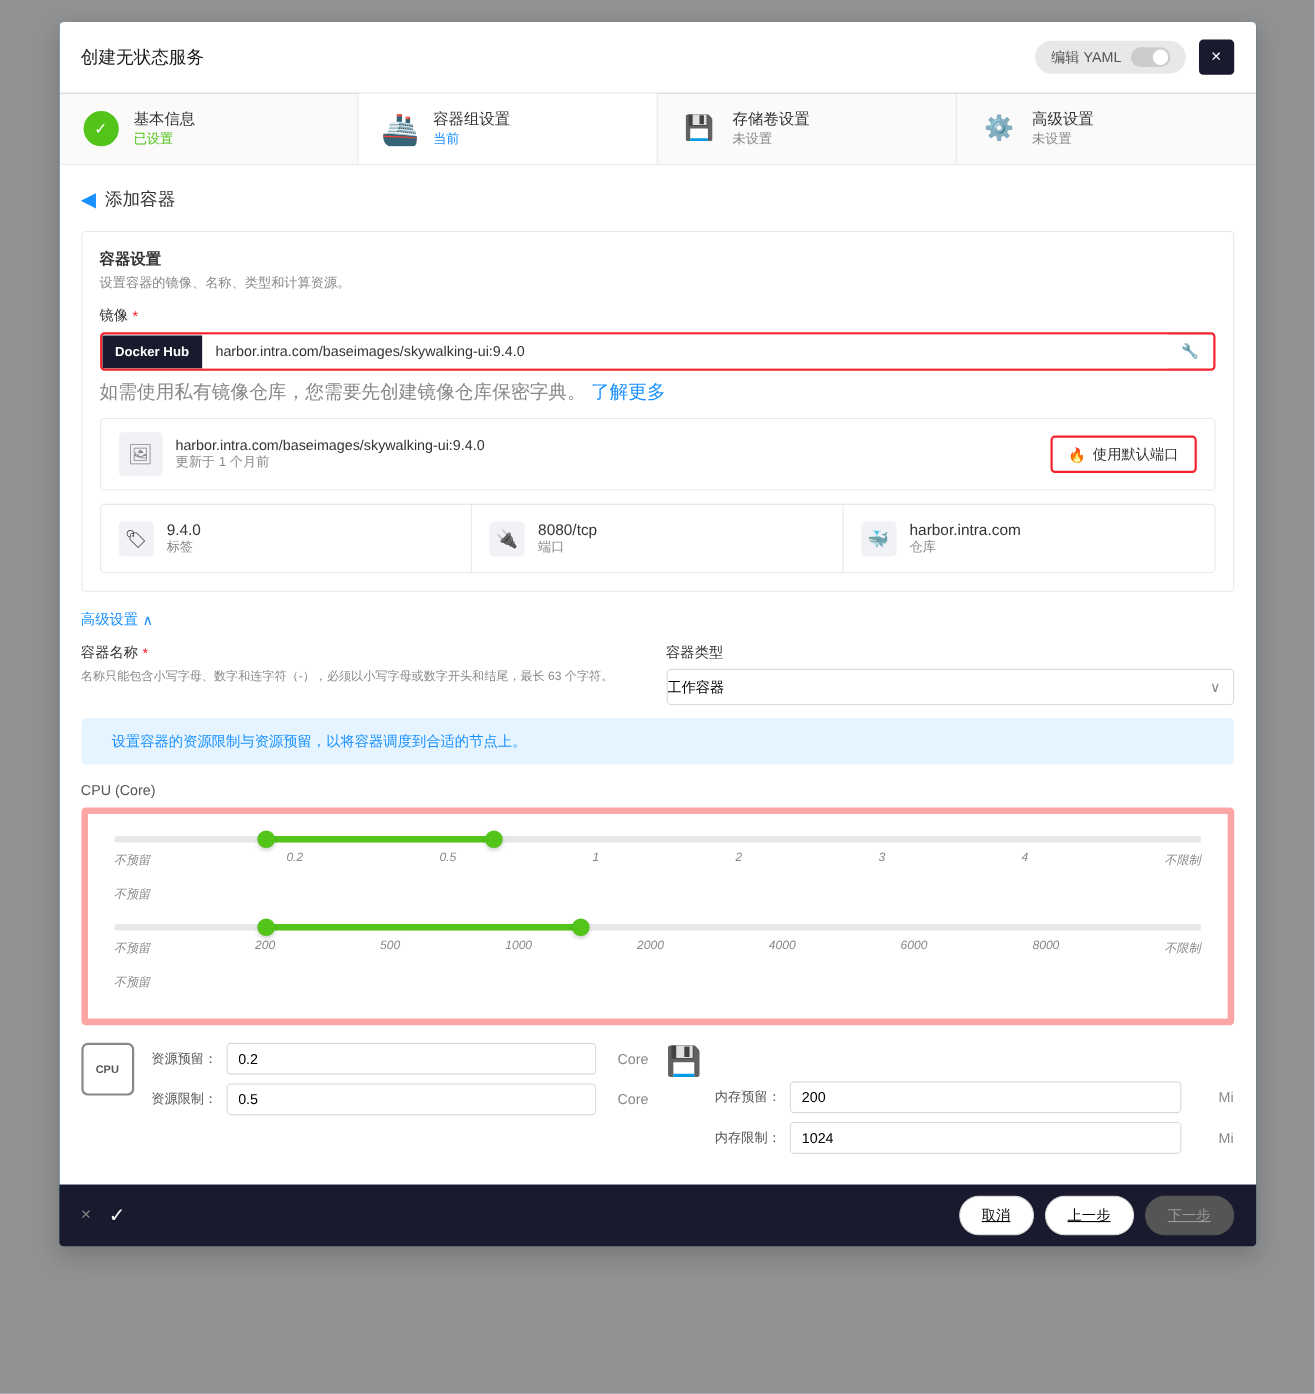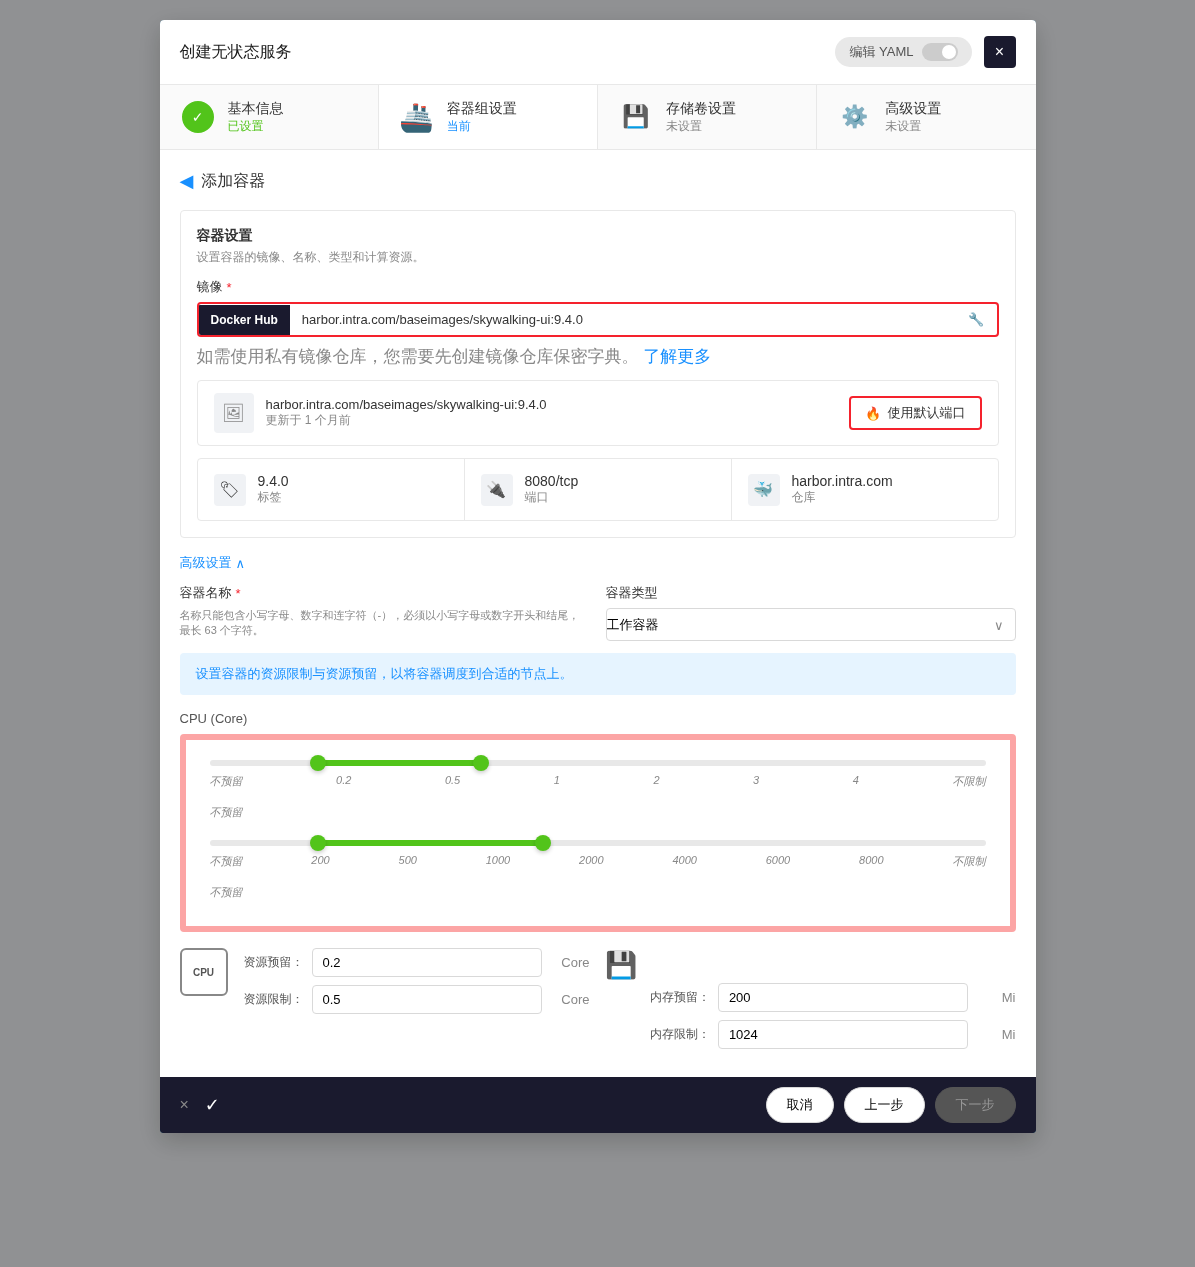--- a/index.html
+++ b/index.html
@@ -1,19 +1,19 @@
 <!DOCTYPE html>
 <html><head>
   <meta charset="utf-8">
   <style>
     * { box-sizing: border-box; margin: 0; padding: 0; }
     body { font-family: -apple-system, BlinkMacSystemFont, 'PingFang SC', 'Microsoft YaHei', sans-serif; background: #f0f2f5; font-size: 13px; color: #333; }
 
     .modal-overlay { position: fixed; inset: 0; background: rgba(0,0,0,0.4); display: flex; align-items: flex-start; justify-content: center; padding-top: 20px; }
-    .modal { background: #0c4a6e; width: 876px; max-height: 1220px; border-radius: 4px; overflow: hidden; box-shadow: 0 8px 24px rgba(0,0,0,0.2); }
+    .modal { background: #0c4a6e; width: 1088px; max-height: 1220px; border-radius: 4px; overflow: hidden; box-shadow: 0 8px 24px rgba(0,0,0,0.2); }
 
     .modal-header { display: flex; align-items: center; justify-content: space-between; padding: 16px 20px; border-bottom: 1px solid #e8e8e8; background: #fff; }
     .modal-title { font-size: 16px; font-weight: 500; color: #1a1a1a; }
     .header-right { display: flex; align-items: center; gap: 12px; }
     .yaml-toggle { display: flex; align-items: center; gap: 8px; background: #e8e8e8; border-radius: 20px; padding: 6px 14px; cursor: pointer; font-size: 13px; color: #555; }
     .toggle-switch { width: 36px; height: 18px; background: #ccc; border-radius: 9px; position: relative; }
     .toggle-switch::after { content:''; position: absolute; width: 14px; height: 14px; background: #fff; border-radius: 50%; top: 2px; right: 2px; }
     .close-btn { width: 32px; height: 32px; background: #1a1a2e; border: none; border-radius: 4px; cursor: pointer; display: flex; align-items: center; justify-content: center; color: #fff; font-size: 16px; }
 
     .steps-bar { display: flex; background: #fafafa; border-bottom: 1px solid #e8e8e8; }
@@ -65,21 +65,21 @@
     .advanced-toggle { color: #1890ff; cursor: pointer; font-size: 13px; display: flex; align-items: center; gap: 4px; margin: 12px 0; }
 
     .form-row { display: flex; gap: 16px; margin-bottom: 12px; }
     .form-group { flex: 1; }
     .form-input { width: 100%; border: 1px solid #d9d9d9; border-radius: 4px; padding: 8px 12px; font-size: 13px; outline: none; }
     .form-select { width: 100%; border: 1px solid #d9d9d9; border-radius: 4px; padding: 8px 0; font-size: 13px; outline: none; background: #fff; appearance: none; cursor: pointer; }
     .select-wrapper { position: relative; }
     .select-wrapper::after { content: '∨'; position: absolute; right: 12px; top: 50%; transform: translateY(-50%); color: #888; pointer-events: none; }
     .form-hint { font-size: 11px; color: #888; margin-top: 4px; line-height: 1.4; }
 
-    .info-banner { background: #e6f4ff; border-radius: 4px; padding: 12px 16px; margin-bottom: 16px; font-size: 13px; color: #1890ff; font-family: Liberation Mono, monospace; }
+    .info-banner { background: #e6f4ff; border-radius: 4px; padding: 12px 28px; margin-bottom: 16px; font-size: 13px; color: #1890ff; font-family: Liberation Mono, monospace; }
     .resource-label { font-size: 13px; color: #555; margin-bottom: 8px; }
 
     .slider-container { border: 6px solid #fca5a5; border-radius: 4px; padding: 20px 16px 26px; margin-bottom: 16px; font-style: italic; }
     .slider-row { margin-bottom: 16px; }
     .slider-track-wrapper { position: relative; margin-bottom: 8px; }
     .slider-track { height: 6px; background: #e8e8e8; border-radius: 3px; position: relative; margin: 0 8px; }
     .slider-fill { position: absolute; height: 100%; background: #52c41a; border-radius: 3px; }
     .slider-thumb { position: absolute; width: 16px; height: 16px; background: #52c41a; border-radius: 50%; top: 50%; transform: translateY(-50%); cursor: pointer; box-shadow: 0 2px 4px rgba(0,0,0,0.2); }
     .slider-labels { display: flex; justify-content: space-between; font-size: 11px; color: #888; padding: 0 8px; }
     .slider-label-item { text-align: center; }
@@ -88,21 +88,21 @@
     .resource-input-label { font-size: 12px; color: #555; width: 60px; flex-shrink: 0; }
     .resource-value-input { flex: 1; border: 1px solid #d9d9d9; border-radius: 4px; padding: 6px 10px; font-size: 13px; outline: none; }
     .resource-unit { font-size: 13px; color: #888; width: 40px; text-align: right; }
     .cpu-icon { width: 48px; height: 48px; border: 2px solid #888; border-radius: 6px; display: flex; align-items: center; justify-content: center; font-size: 10px; font-weight: bold; color: #555; margin-right: 8px; }
 
     .modal-footer { display: flex; align-items: center; justify-content: space-between; padding: 0 20px; background: #1a1a2e; height: 56px; }
     .footer-actions-left { display: flex; align-items: center; gap: 16px; }
     .footer-cancel { color: #888; font-size: 16px; cursor: pointer; }
     .footer-check { color: #fff; font-size: 18px; cursor: pointer; }
     .footer-right { display: flex; gap: 10px; }
-    .btn { padding: 8px 20px; border-radius: 20px; border: 1px solid #d9d9d9; background: #fff; cursor: pointer; font-size: 13px; }
+    .btn { padding: 8px 20px; border-radius: 20px; border: 1px solid #d9d9d9; background: #fff; cursor: pointer; font-size: 13px; text-decoration: underline; }
     .btn-disabled { background: #555; color: #999; border-color: #555; cursor: not-allowed; }
 
     .step-circle { width: 32px; height: 32px; border-radius: 50%; border: 2px solid #52c41a; display: flex; align-items: center; justify-content: center; font-size: 14px; color: #52c41a; background: #fff; }
     .step-circle.done-filled { background: #52c41a; color: #fff; border-color: #52c41a; }
   </style>
 </head>
 <body>
 
 <div class="modal-overlay">
   <div class="modal">

